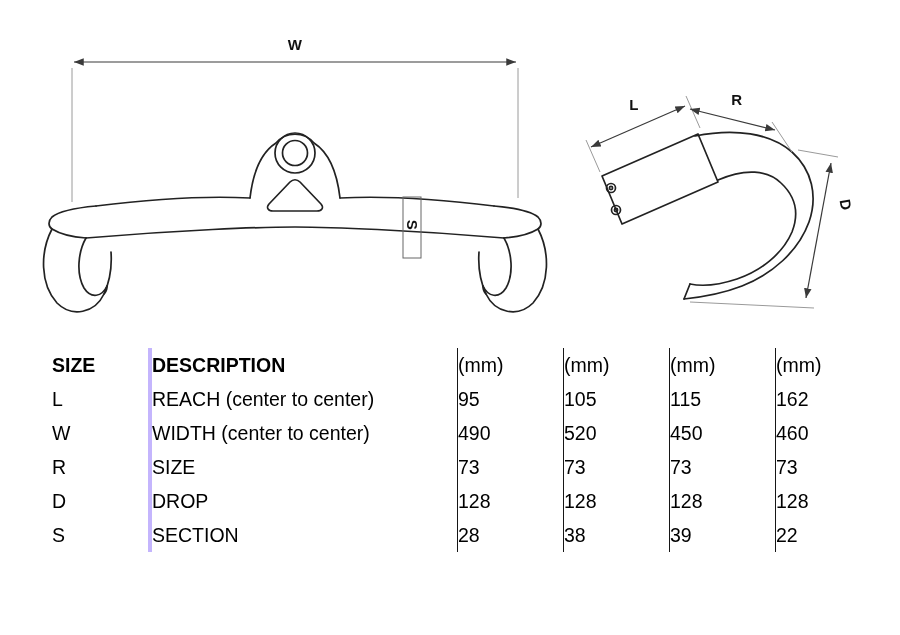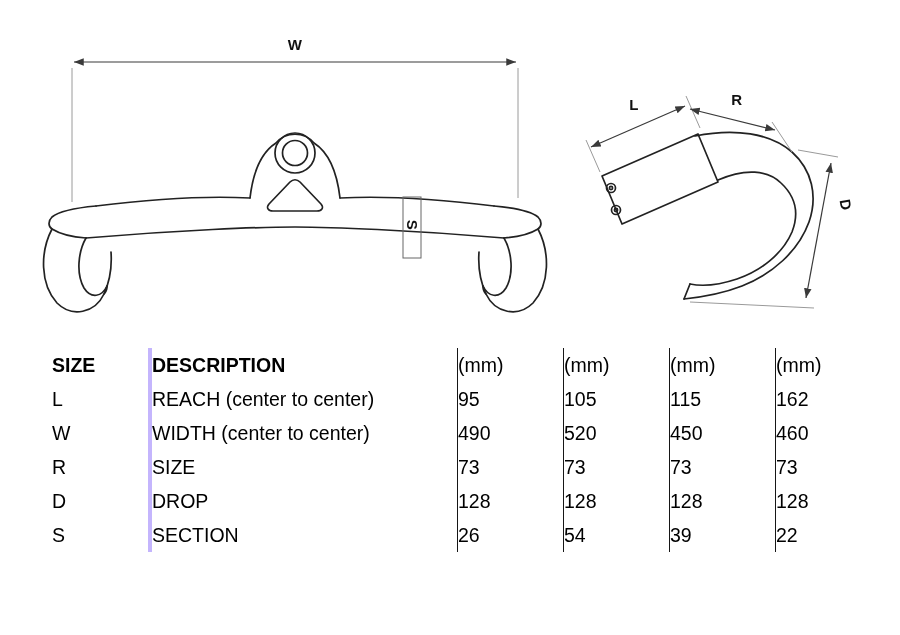--- a/index.html
+++ b/index.html
@@ -157,21 +157,21 @@
         <td class="col-size">D</td>
         <td class="col-desc">DROP</td>
         <td class="col-val">128</td>
         <td class="col-val">128</td>
         <td class="col-val">128</td>
         <td class="col-val">128</td>
       </tr>
       <tr>
         <td class="col-size">S</td>
         <td class="col-desc">SECTION</td>
-        <td class="col-val">26</td>
-        <td class="col-val">54</td>
+        <td class="col-val">28</td>
+        <td class="col-val">38</td>
         <td class="col-val">39</td>
         <td class="col-val">22</td>
       </tr>
     </tbody>
   </table>
 
 </div>
 
 </body></html>

